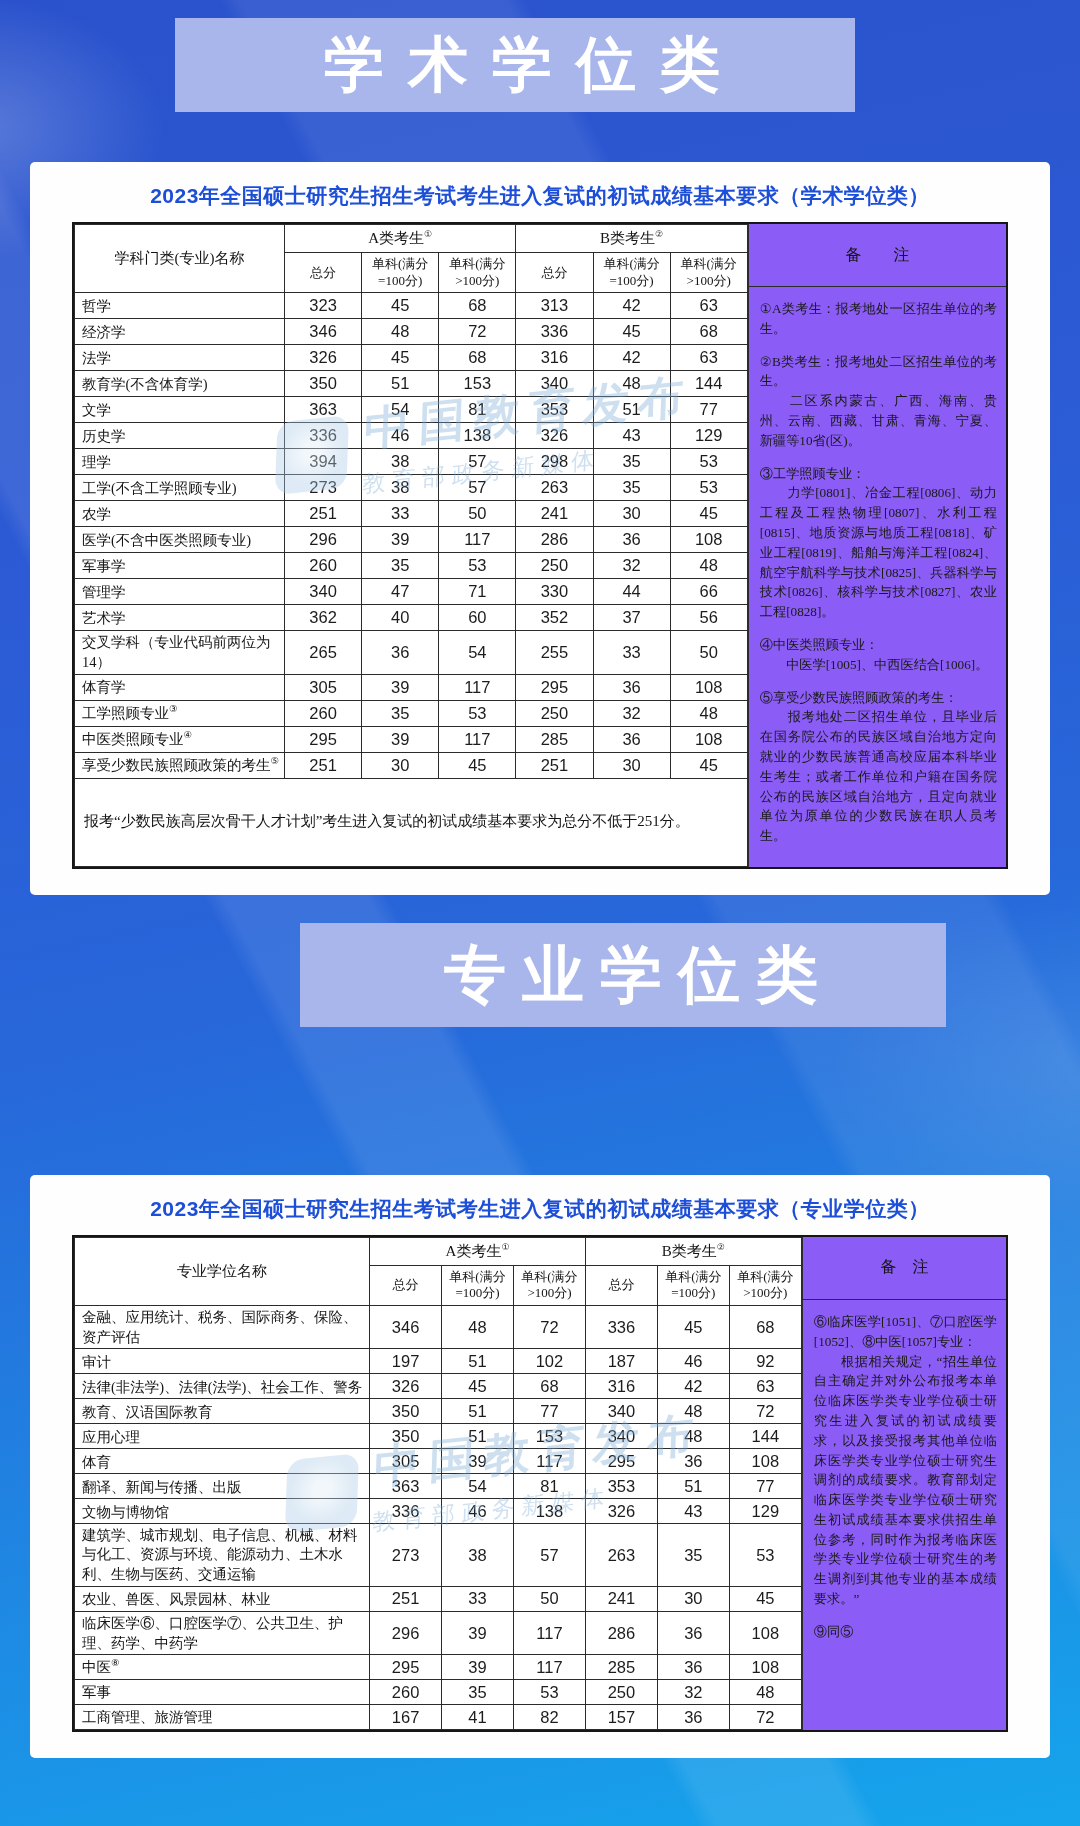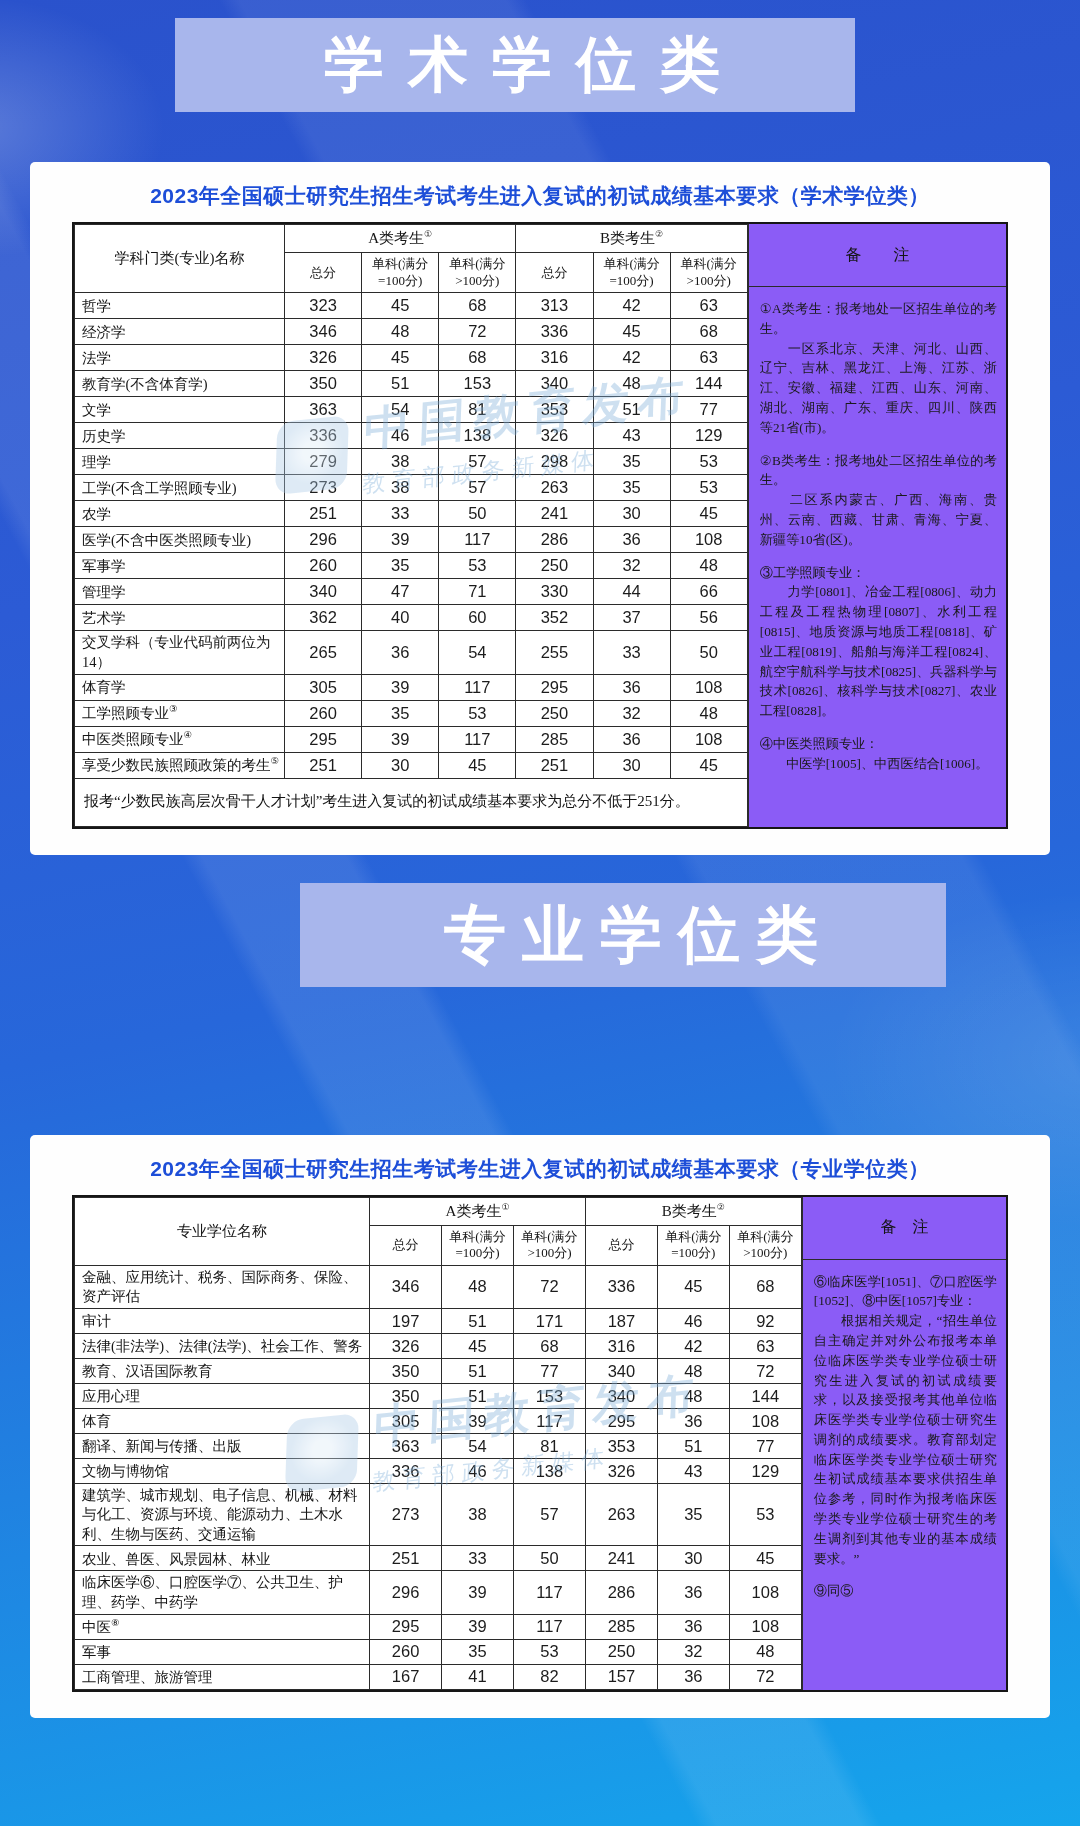--- a/index.html
+++ b/index.html
@@ -173,21 +173,21 @@
             <td class="nm"><span>历史学</span><sup></sup></td>
             <td class="num">336</td>
             <td class="num">46</td>
             <td class="num">138</td>
             <td class="num">326</td>
             <td class="num">43</td>
             <td class="num">129</td>
           </tr>
           <tr>
             <td class="nm"><span>理学</span><sup></sup></td>
-            <td class="num">279</td>
+            <td class="num">394</td>
             <td class="num">38</td>
             <td class="num">57</td>
             <td class="num">298</td>
             <td class="num">35</td>
             <td class="num">53</td>
           </tr>
           <tr>
             <td class="nm"><span>工学(不含工学照顾专业)</span><sup></sup></td>
             <td class="num">273</td>
             <td class="num">38</td>
@@ -289,33 +289,36 @@
         <tr>
           <td colspan="7" class="foot">报考“少数民族高层次骨干人才计划”考生进入复试的初试成绩基本要求为总分不低于251分。</td>
         </tr>
       </tbody>
     </table>
     <div class="notes-col" id="t1-notes">
       <div class="notes-head">备　　注</div>
       <div class="notes-body">
         <div class="note">
             <p class="nh">①A类考生：报考地处一区招生单位的考生。</p>
-            <p class="nb">　　一区系北京、天津、河北、山西、辽宁、吉林、黑龙江、上海、江苏、浙江、安徽、福建、江西、山东、河南、湖北、湖南、广东、重庆、四川、陕西等21省(市)。</p>
           </div>
           <div class="note">
             <p class="nh">②B类考生：报考地处二区招生单位的考生。</p>
             <p class="nb">　　二区系内蒙古、广西、海南、贵州、云南、西藏、甘肃、青海、宁夏、新疆等10省(区)。</p>
           </div>
           <div class="note">
             <p class="nh">③工学照顾专业：</p>
             <p class="nb">　　力学[0801]、冶金工程[0806]、动力工程及工程热物理[0807]、水利工程[0815]、地质资源与地质工程[0818]、矿业工程[0819]、船舶与海洋工程[0824]、航空宇航科学与技术[0825]、兵器科学与技术[0826]、核科学与技术[0827]、农业工程[0828]。</p>
           </div>
           <div class="note">
             <p class="nh">④中医类照顾专业：</p>
             <p class="nb">　　中医学[1005]、中西医结合[1006]。</p>
+          </div>
+          <div class="note">
+            <p class="nh">⑤享受少数民族照顾政策的考生：</p>
+            <p class="nb">　　报考地处二区招生单位，且毕业后在国务院公布的民族区域自治地方定向就业的少数民族普通高校应届本科毕业生考生；或者工作单位和户籍在国务院公布的民族区域自治地方，且定向就业单位为原单位的少数民族在职人员考生。</p>
           </div>
       </div>
     </div>
   </div>
   <div class="wm" style="top:225px;left:245px;">
     <div class="wm-logo"></div>
     <div class="wm-text">
       <div class="wm-l1">中国教育发布</div>
       <div class="wm-l2">教育部政务新媒体</div>
     </div>
@@ -365,21 +368,21 @@
             <td class="num">48</td>
             <td class="num">72</td>
             <td class="num">336</td>
             <td class="num">45</td>
             <td class="num">68</td>
           </tr>
           <tr>
             <td class="nm"><span>审计</span><sup></sup></td>
             <td class="num">197</td>
             <td class="num">51</td>
-            <td class="num">171</td>
+            <td class="num">102</td>
             <td class="num">187</td>
             <td class="num">46</td>
             <td class="num">92</td>
           </tr>
           <tr>
             <td class="nm"><span>法律(非法学)、法律(法学)、社会工作、警务</span><sup></sup></td>
             <td class="num">326</td>
             <td class="num">45</td>
             <td class="num">68</td>
             <td class="num">316</td>

